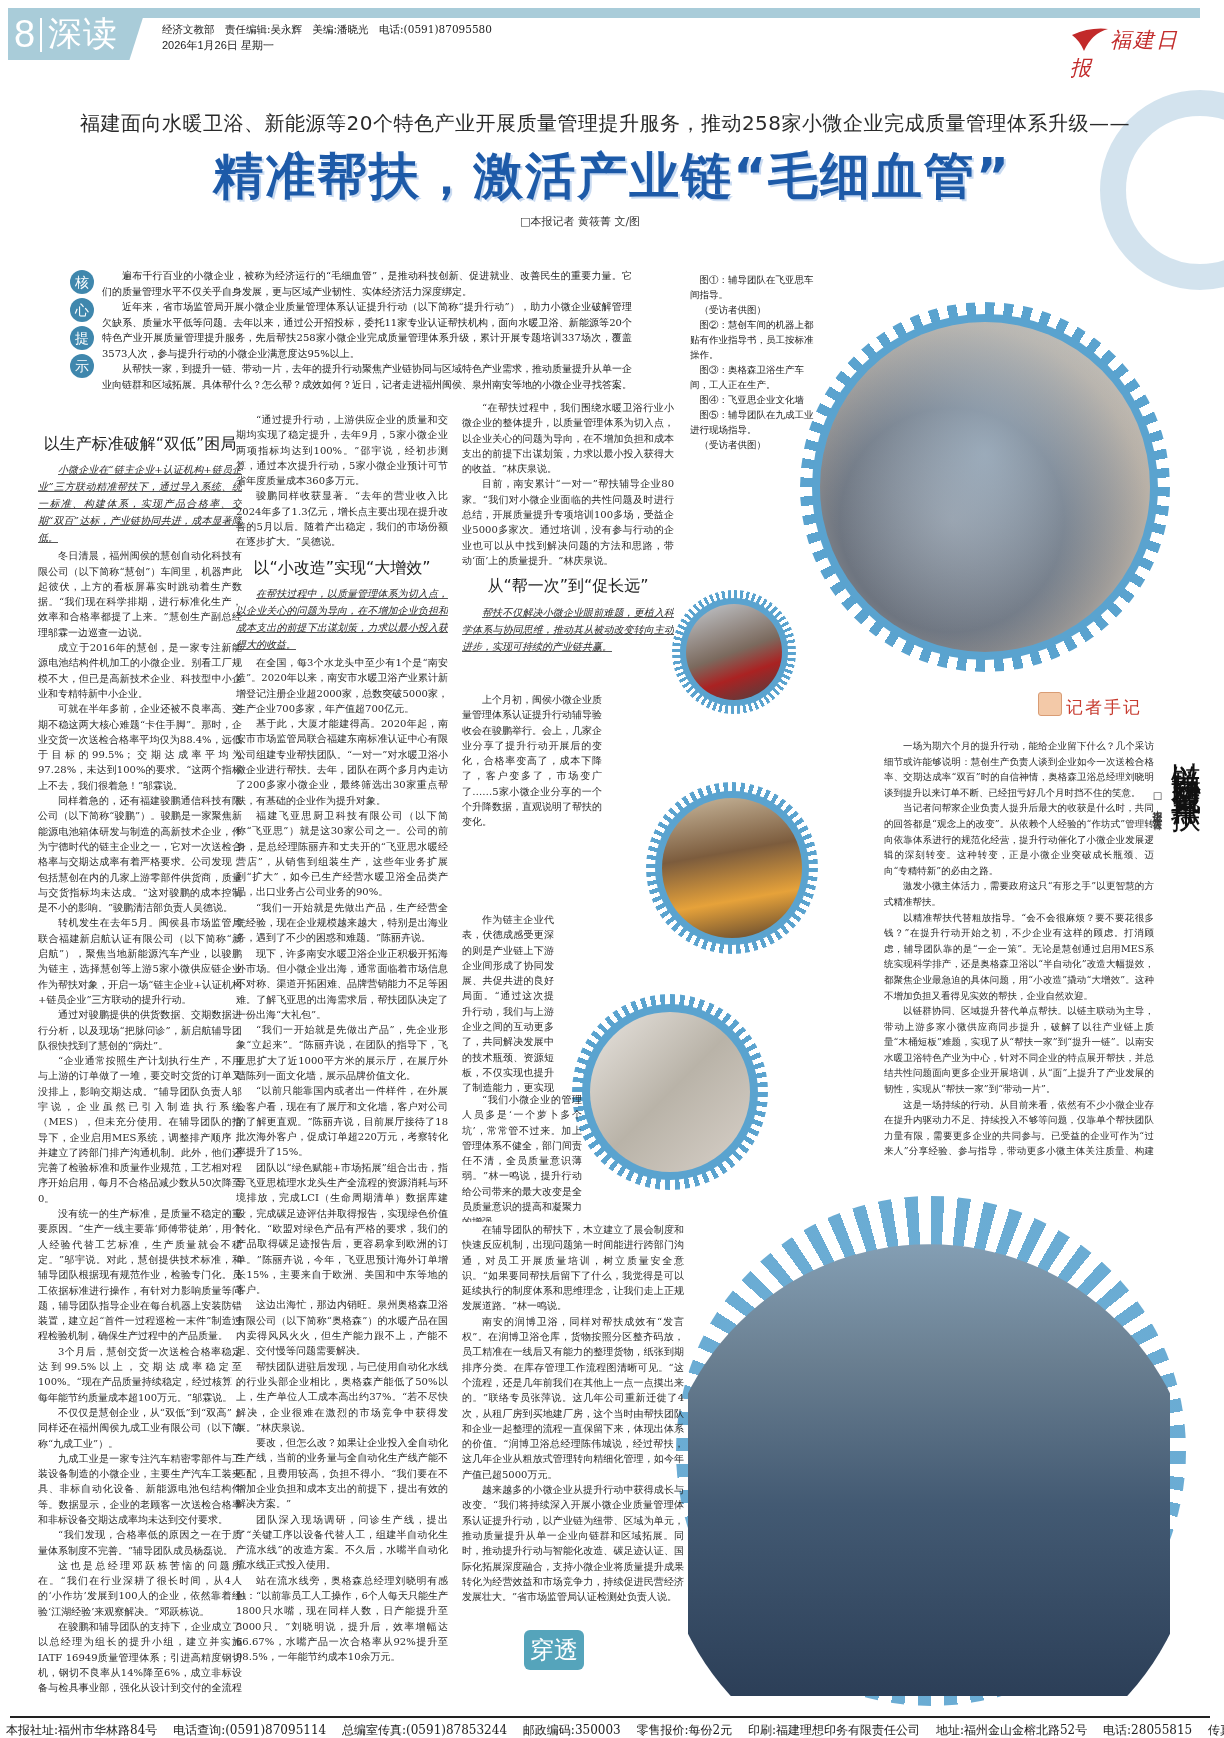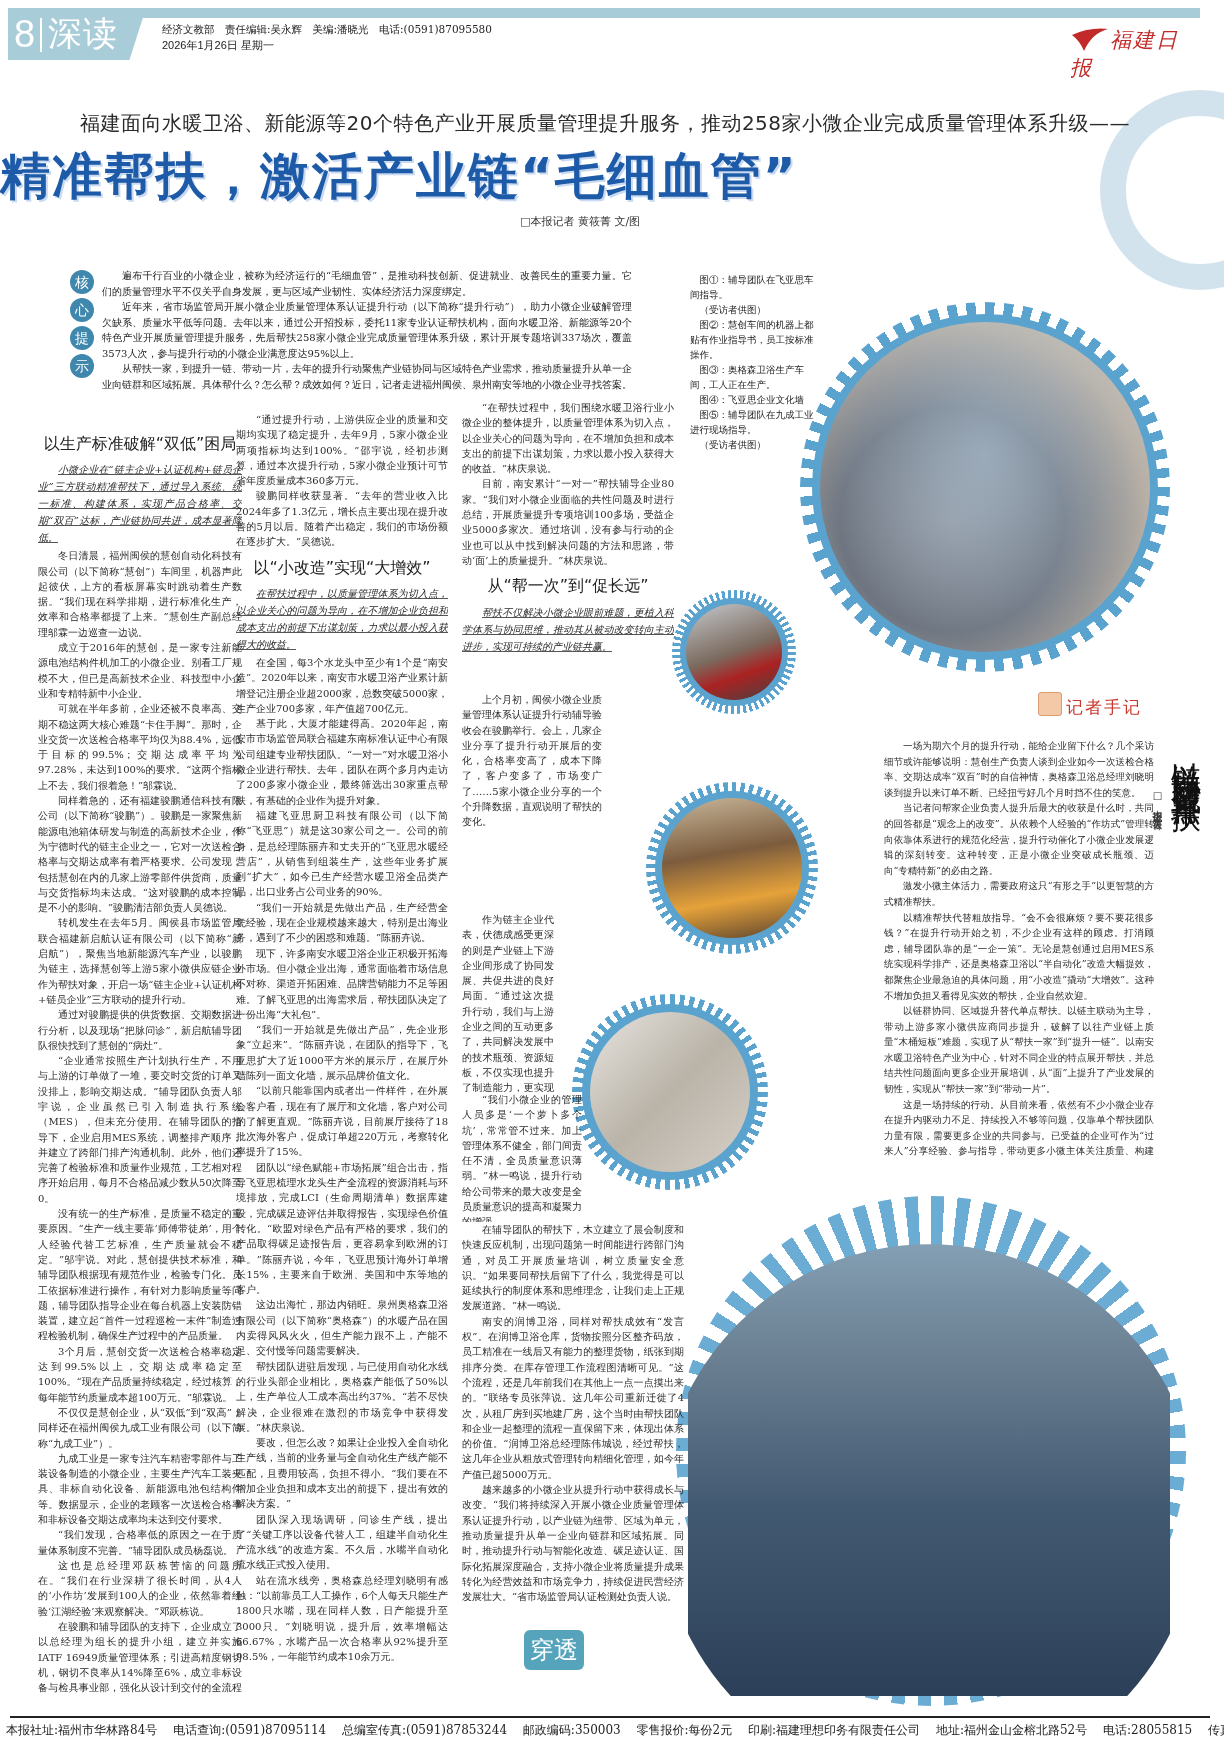--- a/index.html
+++ b/index.html
@@ -12,21 +12,21 @@
 .page-no{left:14px;top:14px;font-family:"Liberation Sans",sans-serif;font-size:38px;color:#fff;line-height:40px;font-weight:300}
 .page-sep{left:40px;top:18px;width:2px;height:34px;background:#fff}
 .section-name{left:48px;top:12px;font-family:"DejaVu Sans",sans-serif;font-size:34px;color:#fff;line-height:42px;letter-spacing:1px}
 .credits{left:162px;top:22px;font-size:10.5px;line-height:14px;color:#222}
 .dateline{left:162px;top:38px;font-family:"Liberation Sans",sans-serif;font-size:11px;color:#222}
 .logo{left:1070px;top:26px;width:130px;height:30px}
 .logo-mark{width:40px;height:26px;display:inline-block;vertical-align:middle}
 .logo-text{font-family:"DejaVu Serif",serif;font-style:italic;font-size:21px;color:#c22a2a;vertical-align:middle;letter-spacing:2px}
 
 .kicker{left:20px;top:110px;width:1170px;text-align:center;font-family:"DejaVu Sans",sans-serif;font-size:20px;color:#2a2a2a;letter-spacing:.5px;white-space:nowrap}
-.headline{left:0;top:143px;width:1224px;text-align:left;font-family:"DejaVu Sans",sans-serif;font-weight:bold;font-size:50px;color:#1d5aa8;letter-spacing:2px;text-shadow:2px 2px 0 #c9daf0,-1px -1px 0 #fff}
+.headline{left:0;top:143px;width:1224px;text-align:center;font-family:"DejaVu Sans",sans-serif;font-weight:bold;font-size:50px;color:#1d5aa8;letter-spacing:2px;text-shadow:2px 2px 0 #c9daf0,-1px -1px 0 #fff}
 .byline{left:520px;top:214px;font-size:11px;color:#333}
 
 .core-tip{left:70px;top:270px;width:26px}
 .core-tip span{display:block;width:24px;height:24px;margin-bottom:4px;border-radius:50%;background:#3f87ad;color:#fff;font-family:"DejaVu Sans",sans-serif;font-size:14px;line-height:24px;text-align:center}
 .summary{left:102px;top:268px;width:530px;font-size:10px;line-height:15.5px;color:#222;text-align:justify}
 .summary p{text-indent:2em}
 .captions{left:690px;top:272px;width:130px;font-size:9.5px;line-height:15px;color:#222}
 .captions p{text-indent:1em}
 .captions .src{padding-right:8px}
 

